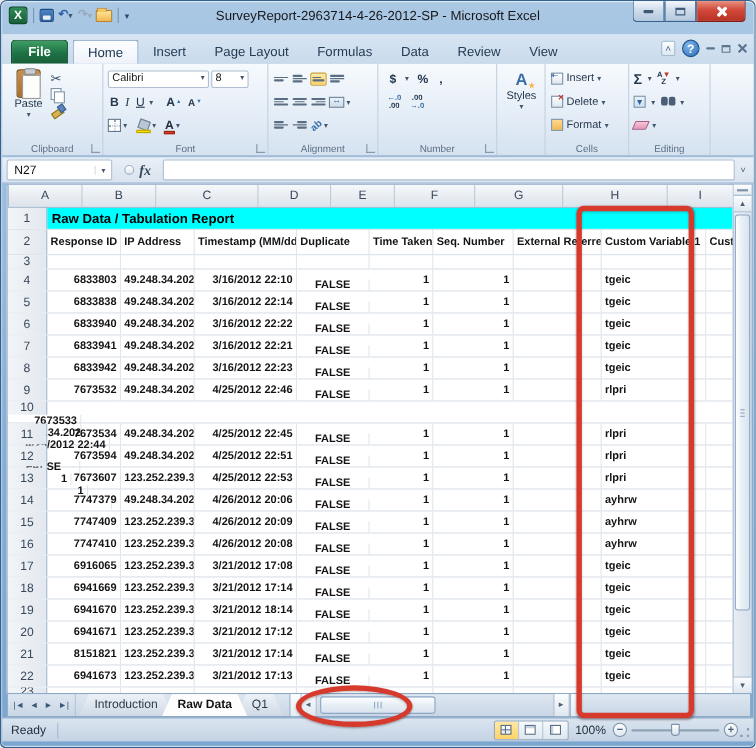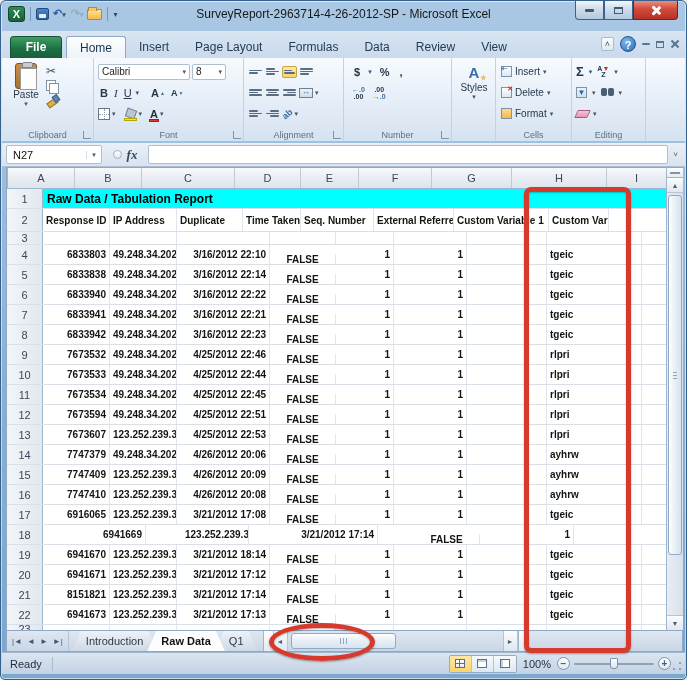--- a/index.html
+++ b/index.html
@@ -442,20 +442,21 @@
         </div>
       <div id="rows">
           <div class="grow titlerow" style="height: 20px;">
             <div class="rowhdr">1</div>
             <div class="trtext">Raw Data / Tabulation Report</div>
           </div>
           <div class="grow hdrrow" style="height: 23px;">
             <div class="rowhdr">2</div>
             <div class="cell l" style="width: 67px;">Response ID</div>
             <div class="cell l" style="width: 67px;">IP Address</div>
+            <div class="cell l" style="width: 93px;">Timestamp (MM/dd</div>
             <div class="cell l" style="width: 66px;">Duplicate</div>
             <div class="cell l" style="width: 58px;">Time Taken (</div>
             <div class="cell l" style="width: 73px;">Seq. Number</div>
             <div class="cell l" style="width: 80px;">External Referrer</div>
             <div class="cell l" style="width: 95px;">Custom Variable 1</div>
             <div class="cell l" style="width: 60px;">Custom Variable 2</div>
           </div>
           <div class="grow" style="height: 13px;">
             <div class="rowhdr">3</div>
             <div class="cell" style="width: 67px;"></div>
@@ -533,21 +534,21 @@
             <div class="cell r" style="width: 67px;">7673532</div>
             <div class="cell l" style="width: 67px;">49.248.34.202</div>
             <div class="cell r" style="width: 93px;">4/25/2012 22:46</div>
             <div class="cell c" style="width: 66px;">FALSE</div>
             <div class="cell r" style="width: 58px;">1</div>
             <div class="cell r" style="width: 73px;">1</div>
             <div class="cell l" style="width: 80px;"></div>
             <div class="cell l" style="width: 95px;">rlpri</div>
             <div class="cell l" style="width: 60px;"></div>
           </div>
-          <div class="grow" style="height: 20px;">
+          <div class="grow" style="height: 20px; flex-direction: column;">
             <div class="rowhdr">10</div>
             <div class="cell r" style="width: 67px;">7673533</div>
             <div class="cell l" style="width: 67px;">49.248.34.202</div>
             <div class="cell r" style="width: 93px;">4/25/2012 22:44</div>
             <div class="cell c" style="width: 66px;">FALSE</div>
             <div class="cell r" style="width: 58px;">1</div>
             <div class="cell r" style="width: 73px;">1</div>
             <div class="cell l" style="width: 80px;"></div>
             <div class="cell l" style="width: 95px;">rlpri</div>
             <div class="cell l" style="width: 60px;"></div>
@@ -629,21 +630,21 @@
             <div class="cell r" style="width: 67px;">6916065</div>
             <div class="cell l" style="width: 67px;">123.252.239.3</div>
             <div class="cell r" style="width: 93px;">3/21/2012 17:08</div>
             <div class="cell c" style="width: 66px;">FALSE</div>
             <div class="cell r" style="width: 58px;">1</div>
             <div class="cell r" style="width: 73px;">1</div>
             <div class="cell l" style="width: 80px;"></div>
             <div class="cell l" style="width: 95px;">tgeic</div>
             <div class="cell l" style="width: 60px;"></div>
           </div>
-          <div class="grow" style="height: 20px; gap: 36px;">
+          <div class="grow" style="height: 20px;">
             <div class="rowhdr">18</div>
             <div class="cell r" style="width: 67px;">6941669</div>
             <div class="cell l" style="width: 67px;">123.252.239.3</div>
             <div class="cell r" style="width: 93px;">3/21/2012 17:14</div>
             <div class="cell c" style="width: 66px;">FALSE</div>
             <div class="cell r" style="width: 58px;">1</div>
             <div class="cell r" style="width: 73px;">1</div>
             <div class="cell l" style="width: 80px;"></div>
             <div class="cell l" style="width: 95px;">tgeic</div>
             <div class="cell l" style="width: 60px;"></div>

